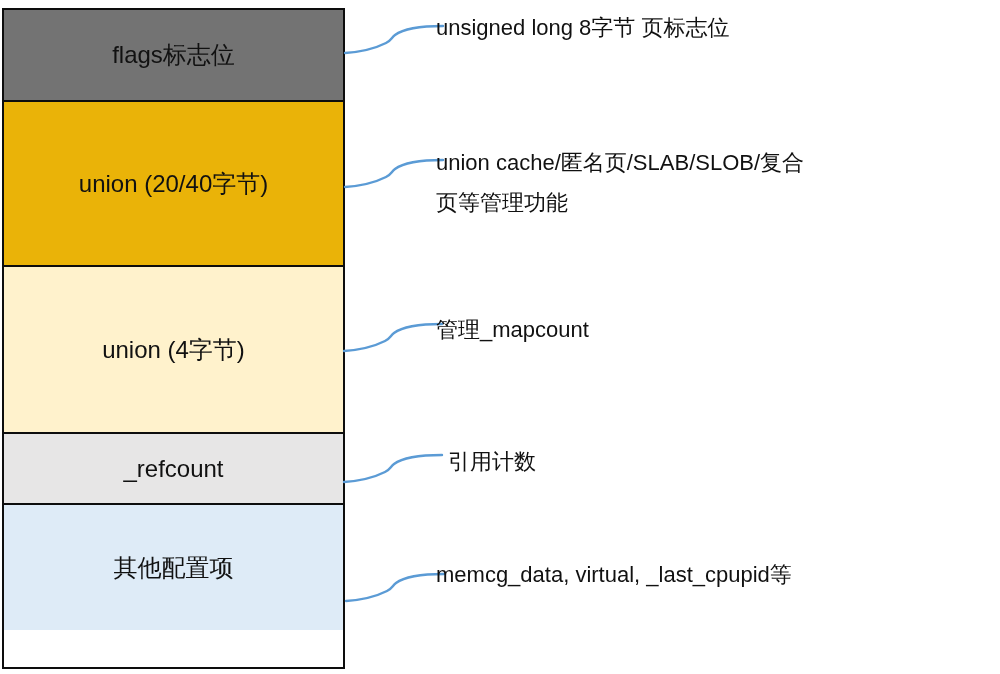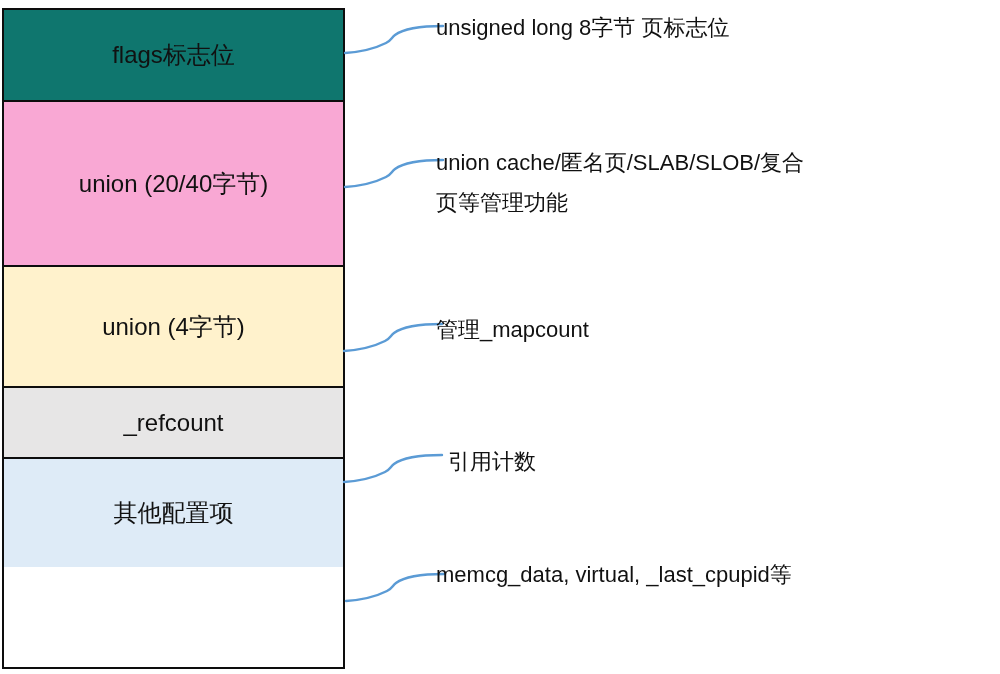--- a/index.html
+++ b/index.html
@@ -32,23 +32,23 @@
     width: 100%;
     display: flex;
     align-items: center;
     justify-content: center;
     border-bottom: 2px solid var(--border, #0d0d0d);
     font-size: 24px;
     color: #111111;
   }
   .row:nth-child(1) { height: 92px; }
   .row:nth-child(2) { height: 165px; }
-  .row:nth-child(3) { height: 121px; }
+  .row:nth-child(3) { height: 167px; }
   .row:nth-child(4) { height: 71px; }
-  .row:nth-child(5) { height: 108px; border-bottom: none; }
+  .row:nth-child(5) { height: 125px; border-bottom: none; }
   
   .connector {
     position: absolute;
     width: 100px;
     height: 34px;
     overflow: visible;
   }
   .connector path {
     fill: none;
     stroke: var(--connector, #5b9bd5);
@@ -74,24 +74,24 @@
   .a3 { top: 310px; }
   .a4 { top: 442px; margin-left: 12px; }
   .a5 { top: 555px; }
 </style>
 </head>
 <body>
 
 <div class="canvas">
 
   <div class="column">
-    <div class="row" style="background-color: #0f766e;">
+    <div class="row" style="background-color: #737373;">
       <span>flags标志位</span>
     </div>
-    <div class="row" style="background-color: #f9a8d4;">
+    <div class="row" style="background-color: #eab308;">
       <span>union (20/40字节)</span>
     </div>
     <div class="row" style="background-color: rgb(255, 242, 204);">
       <span>union (4字节)</span>
     </div>
     <div class="row" style="background-color: rgb(231, 230, 230);">
       <span>_refcount</span>
     </div>
     <div class="row" style="background-color: rgb(222, 235, 247);">
       <span>其他配置项</span>

